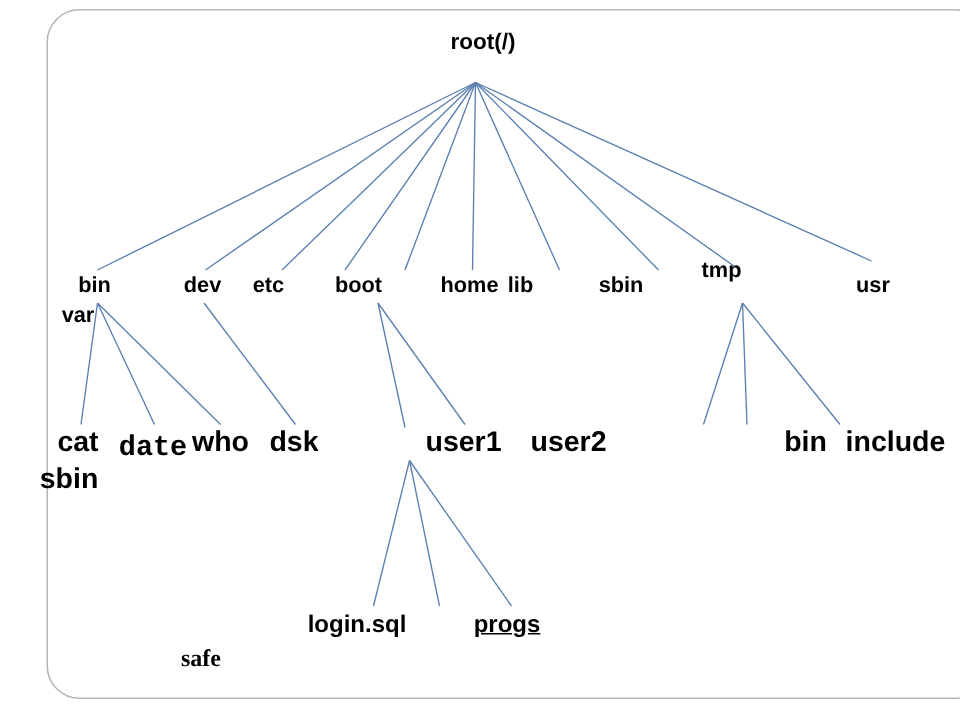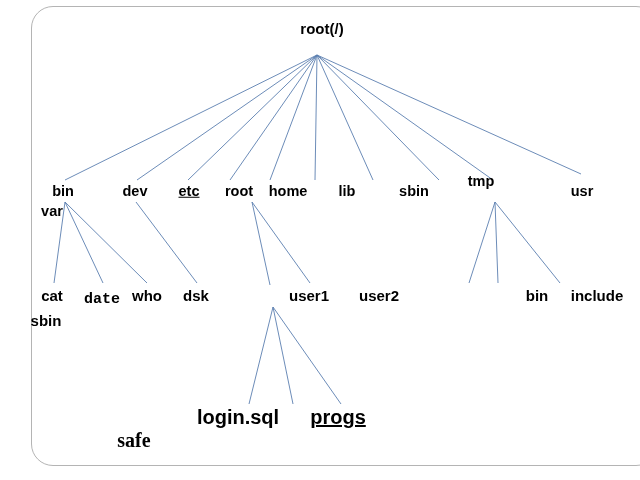--- a/index.html
+++ b/index.html
@@ -45,22 +45,22 @@
     font-size: 14.5px;
     line-height: 1;
     color: #000000;
     white-space: nowrap;
     transform: translate(-50%, -50%);
   }
   .node.root {
     font-size: 15px;
   }
   .node.lvl1 { font-size: 14.5px; }
-  .node.lvl2 { font-size: 15px; }
-  .node.lvl3 { font-size: 20px; }
+  .node.lvl2 { font-size: 19px; }
+  .node.lvl3 { font-size: 16px; }
 </style>
 </head>
 <body>
 
 <div id="slide">
 
   <div id="frame"></div>
 
   <svg id="edges" viewBox="0 0 640 480" xmlns="http://www.w3.org/2000/svg">
     <g id="edge-group" stroke="#5b7fb0" stroke-width="0.9" fill="none">
@@ -87,23 +87,23 @@
         <line x1="248" y1="307" x2="268" y2="404" stroke="#5b7fb0" stroke-width="0.9"></line>
         <line x1="248" y1="307" x2="316" y2="404" stroke="#5b7fb0" stroke-width="0.9"></line>
       </g>
   </svg>
 
   <div id="nodes">
       <div class="node root" style="left: 297px; top: 28px;">root(/)</div>
       <div class="node lvl1" style="left: 38px; top: 191px;">bin</div>
       <div class="node lvl1" style="left: 27px; top: 211px; text-align: right;">var</div>
       <div class="node lvl1" style="left: 110px; top: 191px;">dev</div>
-      <div class="node lvl1" style="left: 164px; top: 191px; text-decoration: underline;">etc</div>
-      <div class="node lvl1" style="left: 214px; top: 191px;">root</div>
-      <div class="node lvl1" style="left: 263px; top: 191px;">home</div>
+      <div class="node lvl1" style="left: 154px; top: 191px;">etc</div>
+      <div class="node lvl1" style="left: 214px; top: 191px;">boot</div>
+      <div class="node lvl1" style="left: 288px; top: 191px;">home</div>
       <div class="node lvl1" style="left: 322px; top: 191px;">lib</div>
       <div class="node lvl1" style="left: 389px; top: 191px;">sbin</div>
       <div class="node lvl1" style="left: 456px; top: 181px;">tmp</div>
       <div class="node lvl1" style="left: 543px; top: 191px; padding-left: 28px;">usr</div>
       <div class="node lvl2" style="left: 27px; top: 295px;">cat</div>
       <div class="node lvl2" style="left: 21px; top: 320px;">sbin</div>
       <div class="node lvl2" style="left: 77px; top: 299px; font-family: Liberation Mono, monospace;">date</div>
       <div class="node lvl2" style="left: 122px; top: 295px;">who</div>
       <div class="node lvl2" style="left: 171px; top: 295px;">dsk</div>
       <div class="node lvl2" style="left: 284px; top: 295px;">user1</div>

